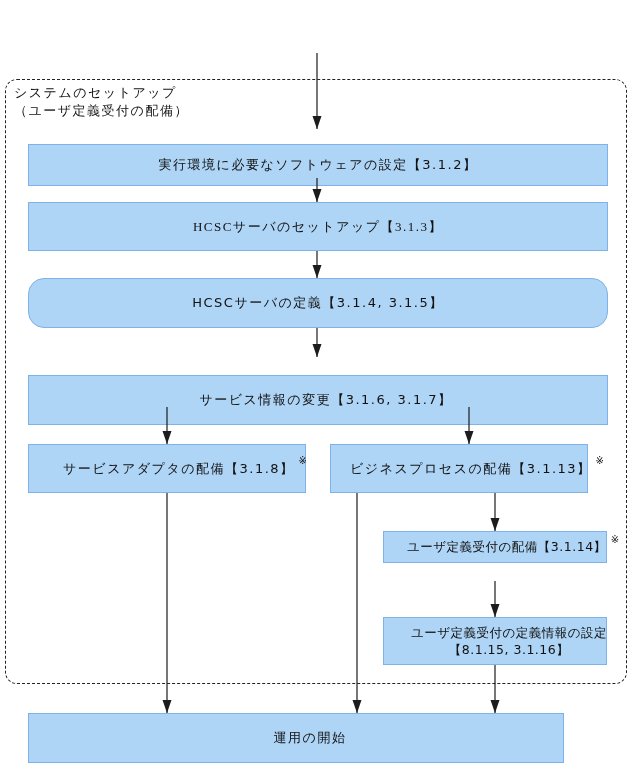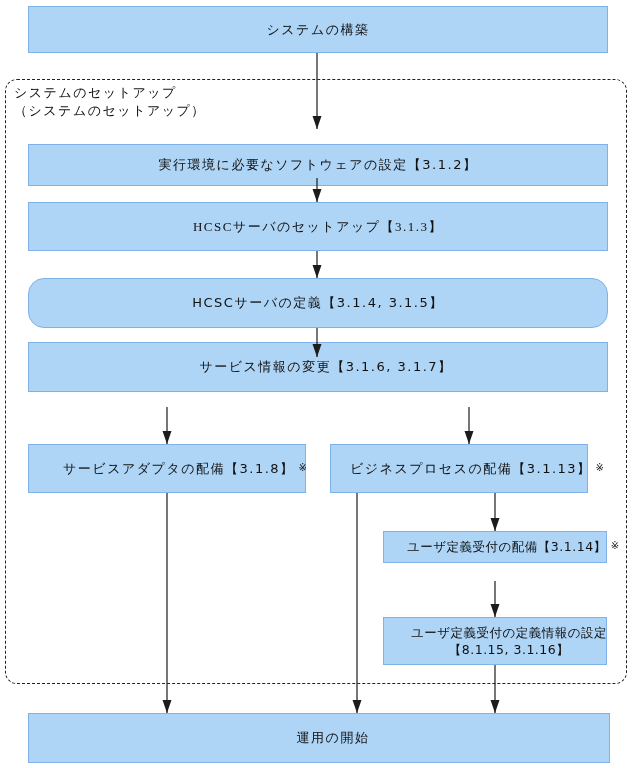--- a/index.html
+++ b/index.html
@@ -20,51 +20,48 @@
   .group-label span{display:block;white-space:nowrap;}
   
   .node{
     position:absolute;
     background:var(--box_fill,#AED4F6);
     border:1px solid var(--box_border,#7FB2E8);
     display:flex;flex-direction:column;align-items:center;justify-content:center;
     font-size:13px;letter-spacing:1.5px;text-align:center;
     box-sizing:border-box;white-space:nowrap;
   }
-  .node .row{display:flex;align-items:flex-end;margin-left:36px;}
+  .node .row{display:flex;align-items:flex-start;margin-left:36px;}
   .note{font-size:10px;letter-spacing:0;margin-left:4px;position:relative;top:-5px;}
   .n-build          {left:28px;top:6px;  width:580px;height:47px;}
   .n-software       {left:28px;top:144px;width:580px;height:42px;}
   .n-hcsc-setup     {left:28px;top:202px;width:580px;height:49px;font-family:Liberation Serif, serif;}
   .n-hcsc-define    {left:28px;top:278px;width:580px;height:50px;border-radius:16px;}
-  .n-service-info   {left:28px;top:342px;width:580px;height:50px;padding-left:16px;}
+  .n-service-info   {left:28px;top:375px;width:580px;height:50px;padding-left:16px;}
   .n-adapter        {left:28px;top:444px;width:278px;height:49px;}
   .n-bp             {left:330px;top:444px;width:258px;height:49px;}
   .n-reception-dep  {left:383px;top:531px;width:224px;height:32px;font-size:12.5px;letter-spacing:0.5px;}
   .n-reception-def  {left:383px;top:617px;width:224px;height:48px;font-size:12.5px;letter-spacing:0.5px;line-height:17px;padding-left:28px;}
-  .n-operation      {left:28px;top:713px;width:582px;height:50px;padding-left:28px;}
+  .n-operation      {left:28px;top:713px;width:536px;height:50px;padding-left:28px;}
   
   .connectors{position:absolute;left:0;top:0;width:636px;height:768px;pointer-events:none;}
   .connectors line{stroke:var(--connector,#222);stroke-width:1.2;}
 </style>
 </head>
 <body>
 
 <div class="canvas">
 
   <div class="group-box"></div>
 
   <div class="group-label">
     <span>システムのセットアップ</span>
-    <span>（システムのセットアップ）</span>
+    <span>（ユーザ定義受付の配備）</span>
   </div>
 
-  <div class="node n-build">
-    <span>システムの構築</span>
-  </div>
 
   <div class="node n-software">
     <span>実行環境に必要なソフトウェアの設定【3.1.2】</span>
   </div>
 
   <div class="node n-hcsc-setup">
     <span>HCSCサーバのセットアップ【3.1.3】</span>
   </div>
 
   <div class="node n-hcsc-define">

